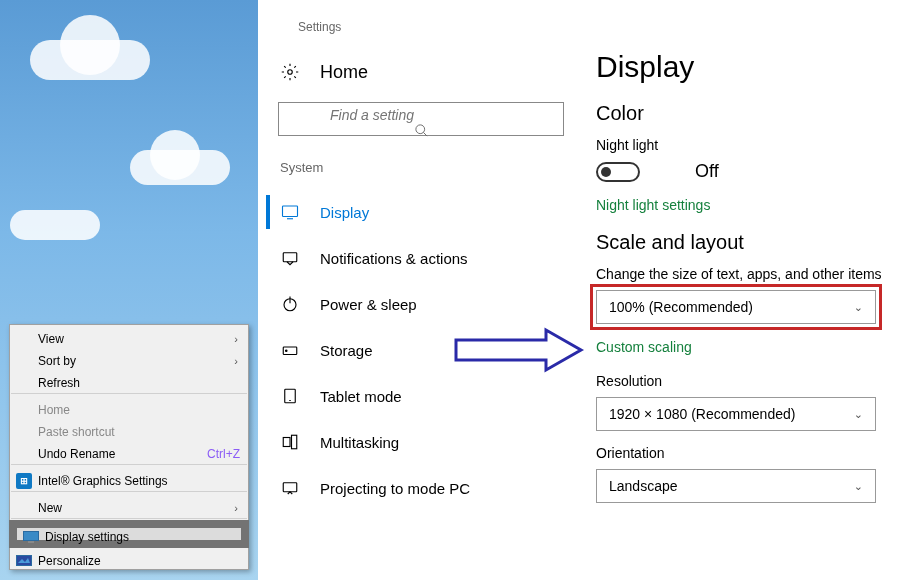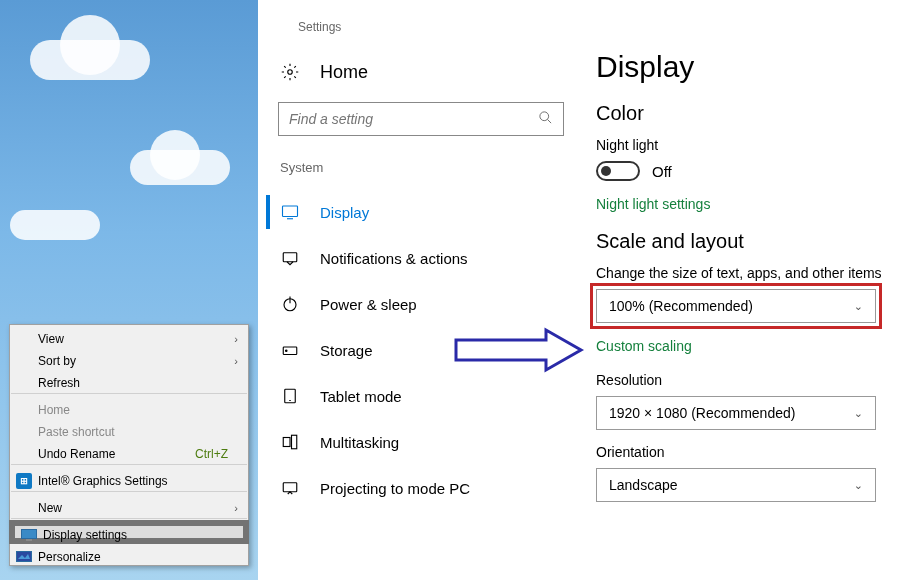--- a/index.html
+++ b/index.html
@@ -12,59 +12,59 @@
     .cloud1::before { content:""; position:absolute; width: 60px; height:60px; background:rgba(255,255,255,0.85); border-radius:50%; top:-25px; left:30px; }
     .cloud2 { width: 100px; height: 35px; top: 150px; left: 130px; }
     .cloud2::before { content:""; position:absolute; width:50px; height:50px; background:rgba(255,255,255,0.85); border-radius:50%; top:-20px; left:20px;}
     .cloud3 { width: 90px; height: 30px; top: 210px; left: 10px; }
     
     .context-menu { position: absolute; left: 9px; top: 324px; width: 240px; background: #f0f0f0; 
       border: 1px solid #a0a0a0; box-shadow: 2px 2px 5px rgba(0,0,0,0.3); font-size: 12px; }
     .menu-item { display: flex; align-items: center; padding: 9px 8px 3px 28px; cursor: default; position: relative; height: 22px; color: #000; }
     .menu-item.disabled { color: #888; }
     .menu-item .arrow { position: absolute; right: 10px; font-size: 11px; color: #555; }
-    .menu-item .shortcut { position: absolute; right: 20px; color: #4d7c0f; }
+    .menu-item .shortcut { position: absolute; right: 8px; color: #8b5cf6; }
     .menu-item .leading-icon { position: absolute; left: 6px; width: 16px; height: 16px; }
     .menu-sep { height: 1px; background: #d0d0d0; margin: 2px 1px; }
-    .menu-item.highlight-red { border: 6px solid #737373; background: #dcdcdc; margin: -1px; }
+    .menu-item.highlight-red { border: 8px solid #737373; background: #dcdcdc; margin: -1px; }
     
     .intel-icon { background: #0f79c4; border-radius:2px; display:flex; align-items:center; justify-content:center; color:white; font-size:9px; font-weight:bold;}
     .display-icon-ctx { display:flex; align-items:center; justify-content:center; }
     .personalize-icon { display:flex; align-items:center; justify-content:center; }
 
     .settings-pane { position: absolute; left: 258px; top: 0; width: 658px; height: 580px; background: white; }
     .settings-header-left { position: absolute; left: 40px; top: 20px; font-size: 12px; color: #666; }
     
     .sidebar { position: absolute; left: 8px; top: 48px; width: 310px; }
     .home-row { display: flex; align-items: center; padding: 8px 12px; cursor: pointer; height: 48px; }
     .home-row .icon { width: 24px; display: flex; justify-content: center; }
     .home-row .label { margin-left: 18px; font-size: 18px; color: #000; }
     
-    .search-box { margin: 6px 12px 18px 12px; height: 34px; border: 1px solid #888; display: flex; align-items: center; padding: 12px 10px; }
+    .search-box { margin: 6px 12px 18px 12px; height: 34px; border: 1px solid #888; display: flex; align-items: center; padding: 4px 10px; flex-direction: column; }
     .search-box input { border: none; outline: none; flex: 1; font-size: 14px; background: transparent; font-style: italic; color: #666; }
     .search-icon { color: #666; }
     
     .section-label { padding: 6px 14px 14px 14px; font-size: 13px; color: #666; }
     
     .nav-item { display: flex; align-items: center; height: 46px; padding: 0 12px; cursor: pointer; position: relative; }
     .nav-item.active { color: #0078d7; }
     .nav-item.active::before { content:""; position:absolute; left:0; top:6px; bottom:6px; width:4px; background:#0078d7; }
     .nav-item .icon { width: 24px; display: flex; justify-content: center; color: inherit; }
     .nav-item .label { margin-left: 18px; font-size: 15px; }
     .nav-item:not(.active) { color: #000; text-align: right; }
     
     .content { position: absolute; left: 338px; top: 50px; width: 310px; }
     .page-title { font-size: 30px; font-weight: 300; margin-bottom: 18px; }
     .section-heading { font-size: 20px; font-weight: 400; margin-bottom: 12px; }
     .field-label { font-size: 14px; color: #000; margin-bottom: 8px; }
     
     .toggle { display: flex; align-items: center; margin-bottom: 14px; }
     .toggle-switch { width: 44px; height: 20px; border: 2px solid #333; border-radius: 20px; position: relative; margin-right: 12px; cursor: pointer; }
     .toggle-knob { width: 10px; height: 10px; background: #333; border-radius: 50%; position: absolute; left: 3px; top: 3px; }
-    .toggle-label { font-size: 15px; }
+    .toggle-label { font-size: 18px; margin-left: 43px; }
     
     .link { color: #15803d; font-size: 14px; cursor: pointer; margin-bottom: 18px; display: inline-block; }
     
     .dropdown { border: 1px solid #999; height: 34px; display: flex; align-items: center; padding: 0 12px; justify-content: space-between; 
       font-size: 14px; cursor: pointer; margin-bottom: 14px; width: 280px; }
     .dropdown .chev { color: #555; font-size: 11px;}
     .dropdown.highlight { outline: 3px solid #c62828; outline-offset: 3px; }
     
     .arrow-annotation { position: absolute; left: 193px; top: 325px; pointer-events: none; }
     

